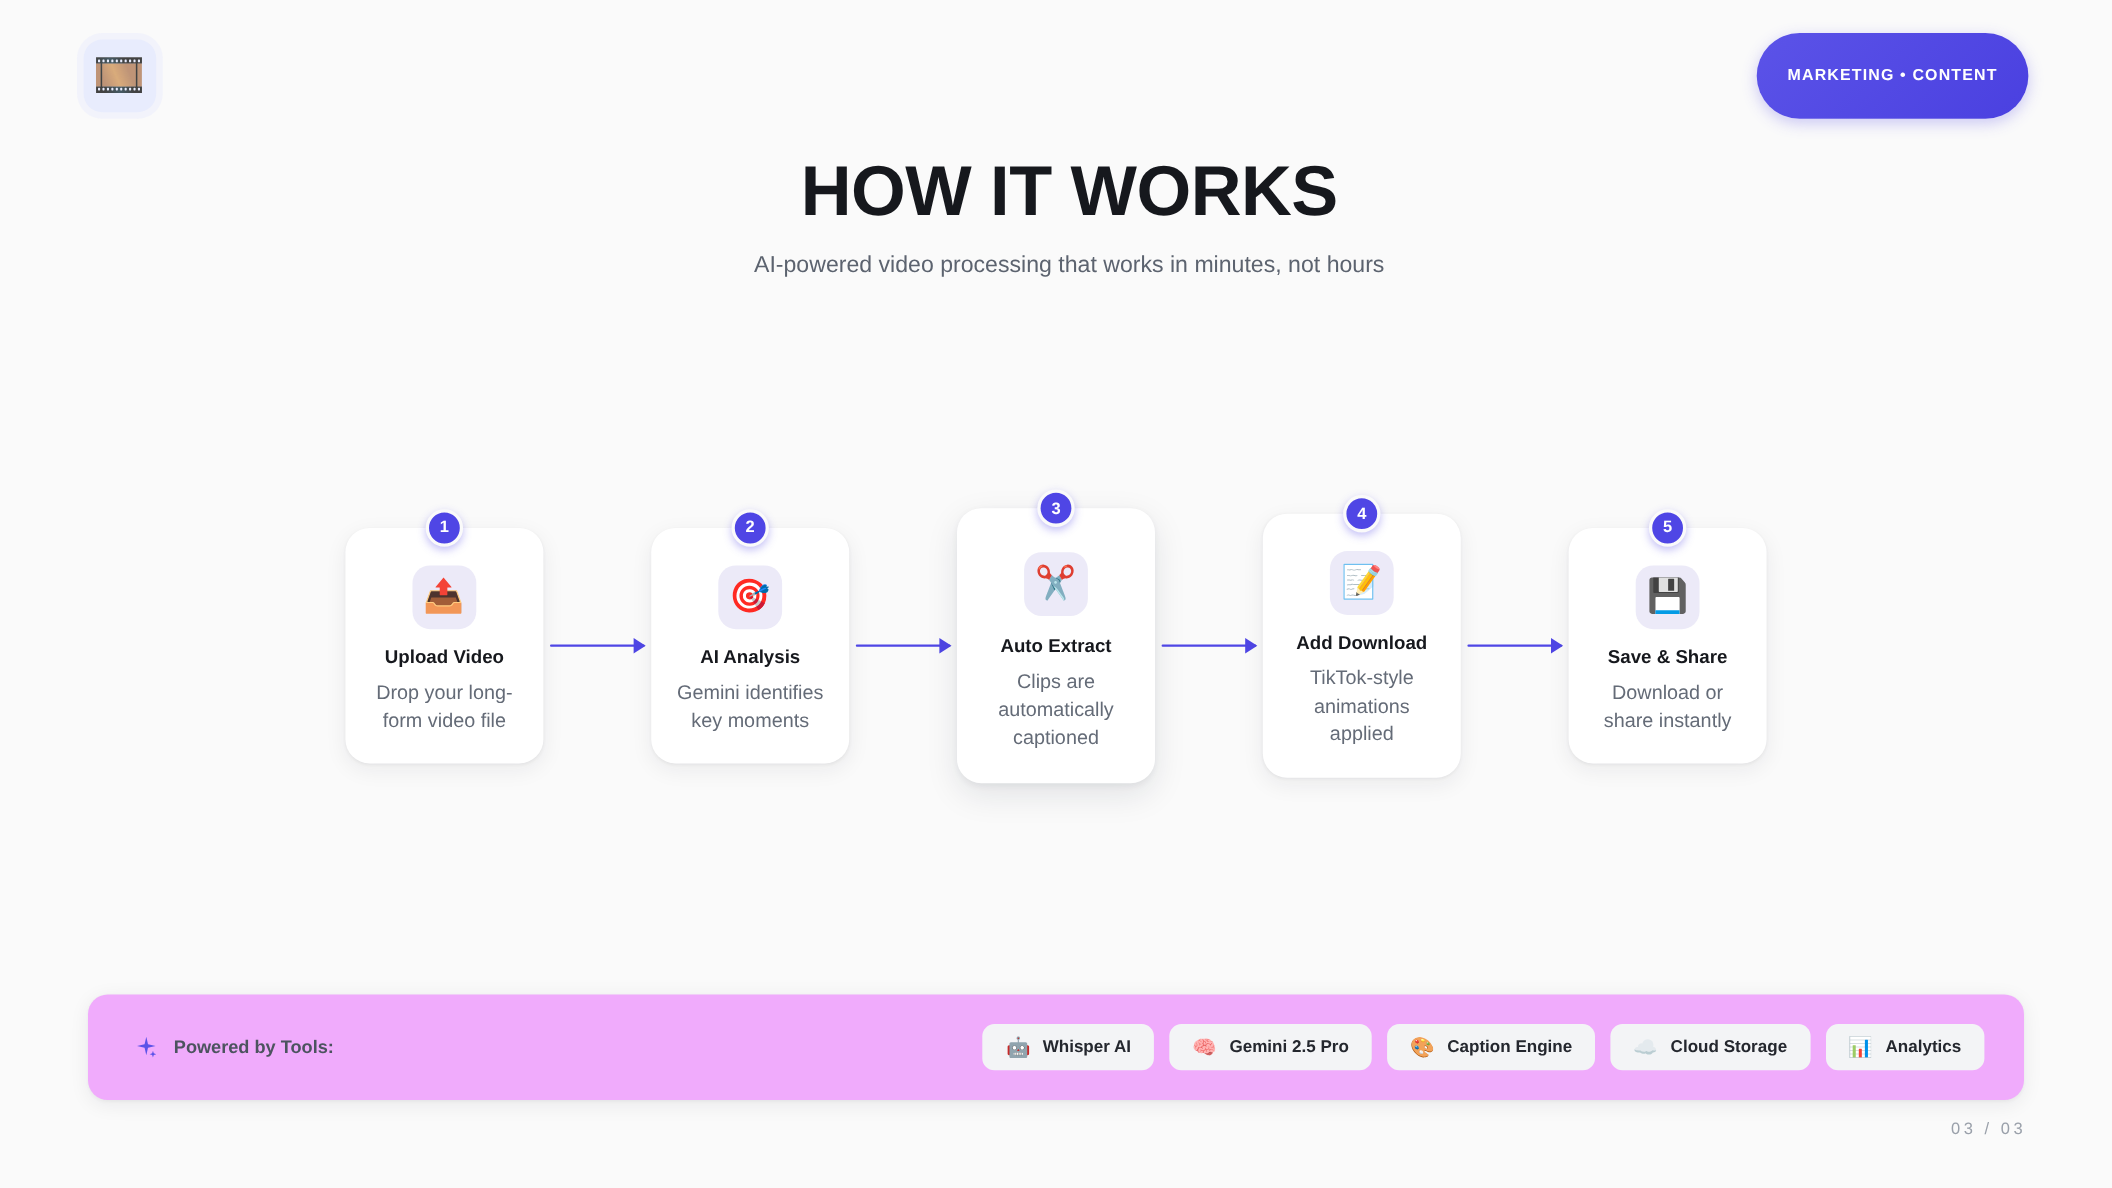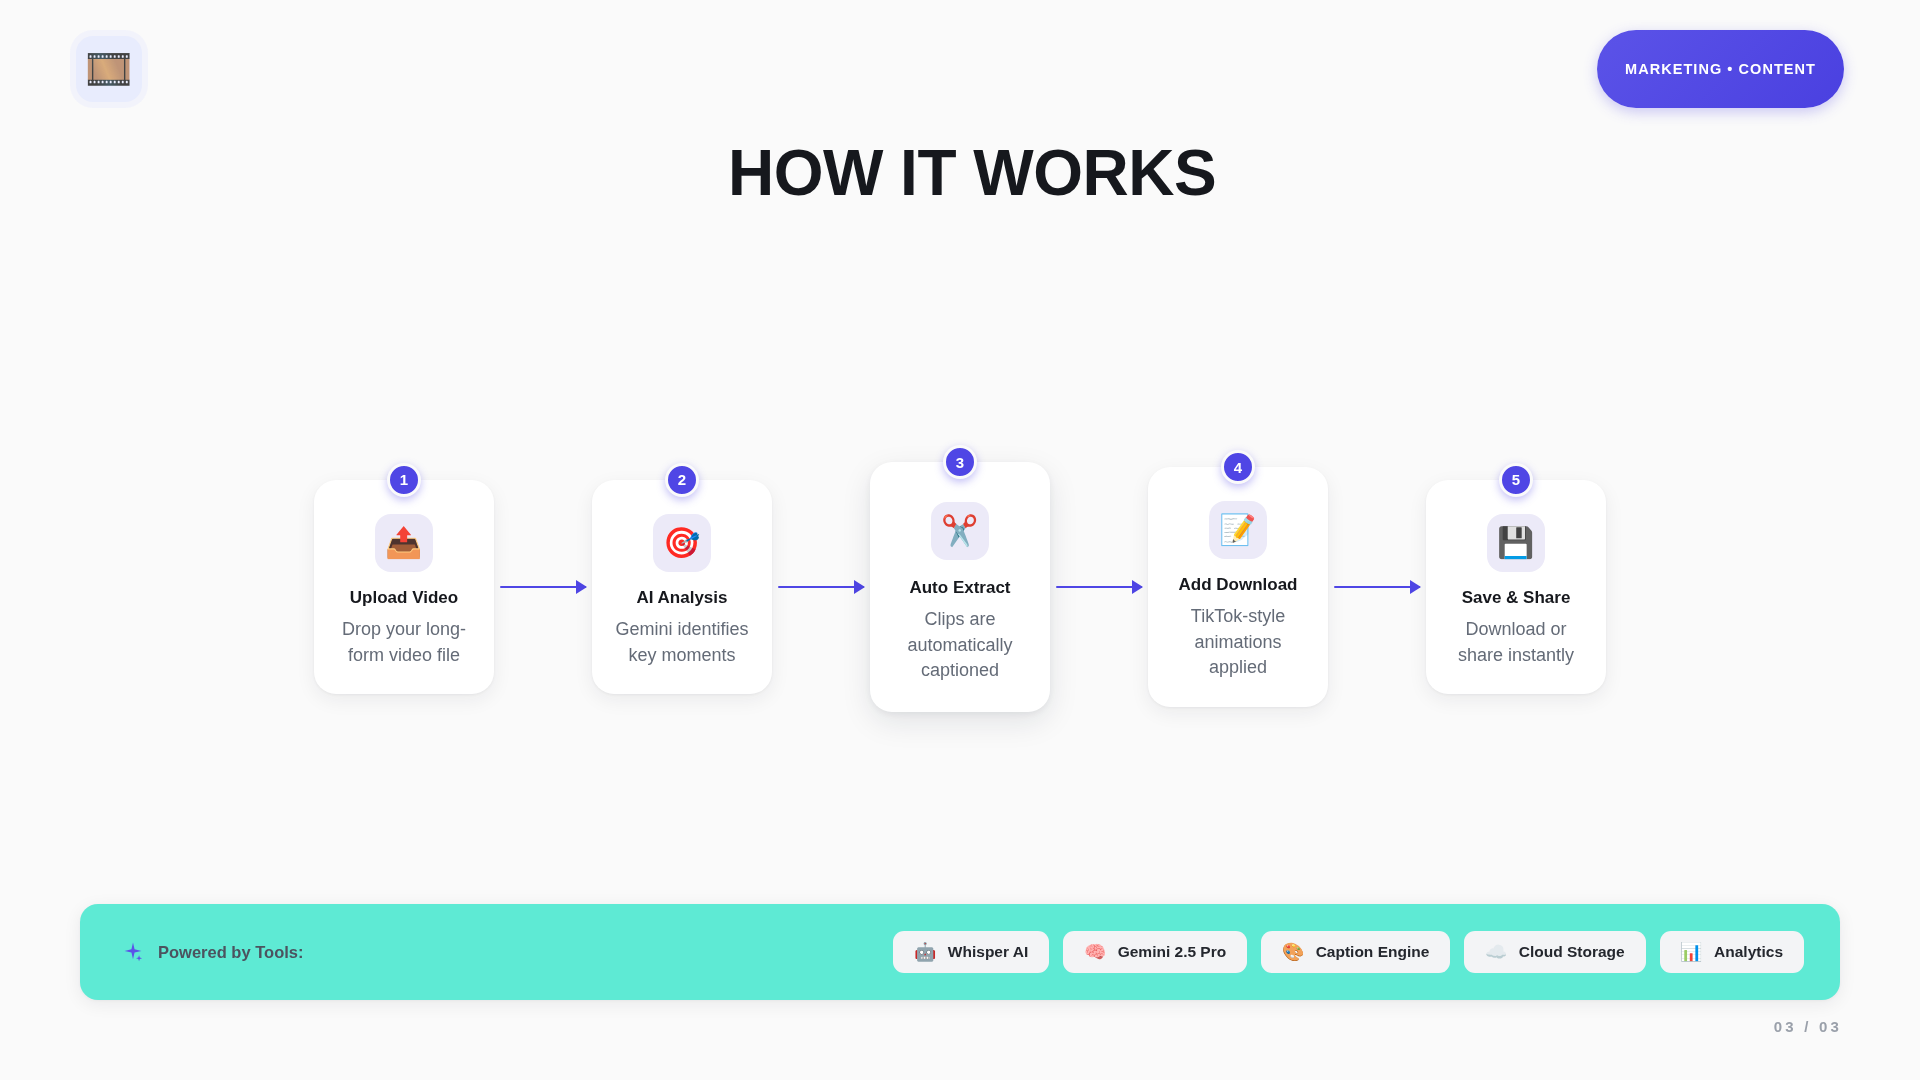--- a/index.html
+++ b/index.html
@@ -112,21 +112,21 @@
     width:0; height:0;
     border-top:7px solid transparent;
     border-bottom:7px solid transparent;
     border-left:11px solid #4f46e5;
   }
 
   
   .toolbar {
     position:absolute; left:80px; top:904px;
     width:1760px; height:96px;
-    background:#5eead4; border-radius:18px;
+    background:#f0abfc; border-radius:18px;
     display:flex; align-items:center; justify-content:space-between;
     padding:0 36px 0 42px;
     box-shadow:0 4px 18px rgba(24,28,45,.07), 0 1px 3px rgba(24,28,45,.04);
   }
   .powered { display:flex; align-items:center; gap:14px; }
   .spark {
     width:22px; height:22px; display:block;
   }
   .powered-label { font-size:16.5px; font-weight:700; color:#4c535f; }
   .chips { display:flex; align-items:center; gap:14px; }
@@ -135,38 +135,39 @@
     background:#f3f4f6; border-radius:11px;
     padding:12px 21px;
     font-size:15.5px; font-weight:600; color:#24272e;
     white-space:nowrap;
   }
   .chip .chip-icon { font-size:18px; line-height:1; }
 
   
   .counter {
     position:absolute; right:78px; top:1018px;
-    font-size:15px; color:#9aa0aa; font-weight:700;
+    font-size:15px; color:#9aa0aa; font-weight:400;
     letter-spacing:3.2px;
   }
 </style>
 </head>
 <body>
 
 <div class="page">
 
   <div class="header">
     <div class="brand">
       <div class="logo-tile">🎞️</div>
     </div>
     <div class="tag-pill">MARKETING • CONTENT</div>
   </div>
 
   <div class="title-block">
     <div class="main-title">HOW IT WORKS</div>
+    <div class="main-sub">AI-powered video processing that works in minutes, not hours</div>
   </div>
 
   <div class="flow" id="flow">
       <div class="step">
         <div class="step-badge">1</div>
         <div class="step-icon">📤</div>
         <div class="step-title">Upload Video</div>
         <div class="step-desc">Drop your long-form video file</div>
       </div>
       <div class="connector">

